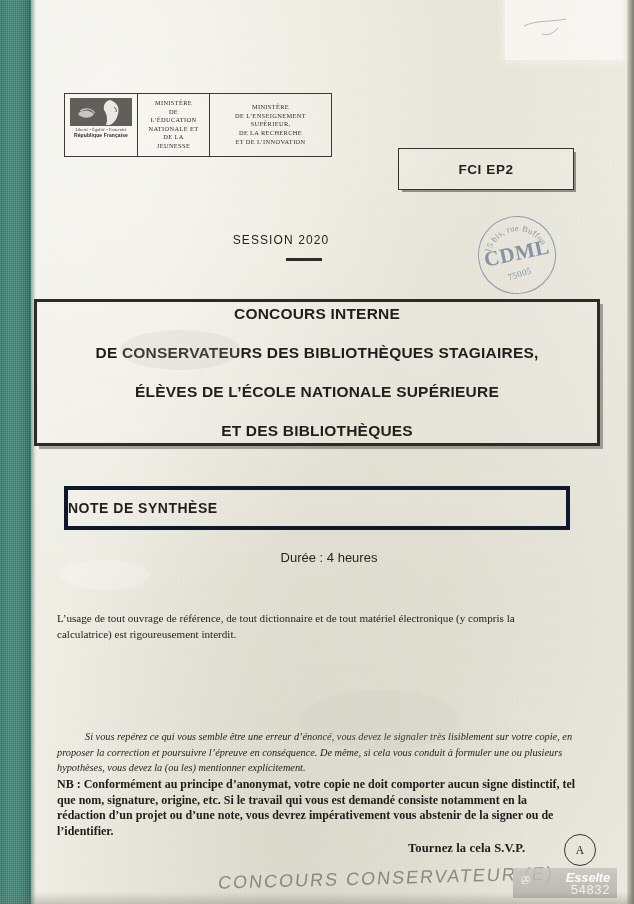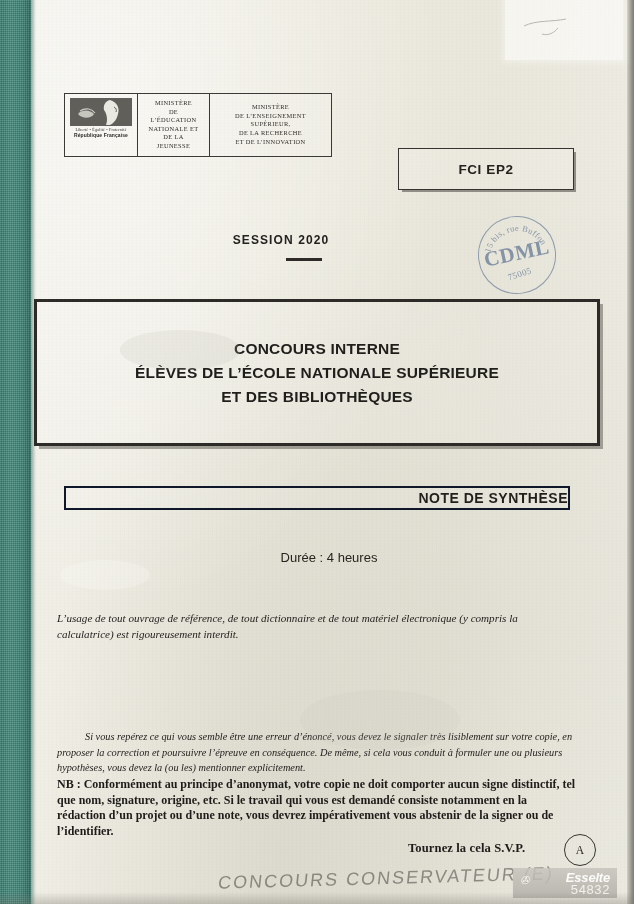--- a/index.html
+++ b/index.html
@@ -155,21 +155,21 @@
     letter-spacing: .6px;
     color: #23221f;
   }
   
   .session {
     position: absolute;
     left: 0; top: 233px;
     width: 562px;
     text-align: center;
     font-size: 12px;
-    font-weight: bold;
+    font-weight: normal;
     letter-spacing: 1.1px;
     color: #23221f;
   }
   .session-rule {
     position: absolute;
     left: 286px; top: 258px;
     width: 36px; height: 3px;
     background: #2d2c28;
   }
   
@@ -210,42 +210,42 @@
   
   .title-box {
     position: absolute;
     left: 34px; top: 299px;
     width: 566px; height: 147px;
     border: 3px solid #2c2b27;
     box-sizing: border-box;
     display: flex;
     flex-direction: column;
     align-items: center;
-    justify-content: center;
+    justify-content: space-between;
     box-shadow: 4px 4px 0 -1px rgba(85,83,76,.5);
     background: rgba(255,255,255,.10);
   }
   .title-line {
     font-size: 15.5px;
     font-weight: bold;
     letter-spacing: .2px;
     color: #1f1e1b;
     line-height: 24px;
     white-space: nowrap;
   }
   
   .note-box {
     position: absolute;
     left: 64px; top: 486px;
-    width: 506px; height: 24px;
-    border: 2px solid #0f172a;
+    width: 506px; height: 44px;
+    border: 4px solid #0f172a;
     box-sizing: border-box;
     display: flex;
     align-items: center;
-    justify-content: flex-end;
+    justify-content: flex-start;
     background: rgba(255,255,255,.08);
   }
   .note-txt {
     font-size: 14px;
     font-weight: bold;
     letter-spacing: .5px;
     color: #201f1c;
   }
   
   .duree {
@@ -256,21 +256,20 @@
     font-size: 13px;
     color: #26251f;
     padding-left: 12px;
   }
   
   .notice-italic {
     position: absolute;
     left: 57px; top: 611px;
     width: 482px;
     font-family: "Liberation Serif", serif;
-    font-style: italic;
     font-size: 11.1px;
     line-height: 15.5px;
     color: #232220;
     text-align: left;
   }
   
   .para-error {
     position: absolute;
     left: 57px; top: 729px;
     width: 520px;
@@ -445,20 +444,21 @@
           <path id="arcpath" d="M 10 42 A 28 28 0 0 1 66 42"></path>
         </defs>
         <text><textPath href="#arcpath" startOffset="50%" text-anchor="middle" id="arc-label">15 bis, rue Buffon</textPath></text>
       </svg>
       <div class="stamp-center">CDML</div>
       <div class="stamp-bottom">75005</div>
     </div>
 
     <div class="title-box">
       <div class="title-line">CONCOURS INTERNE</div>
+      <div class="title-line">DE CONSERVATEURS DES BIBLIOTHÈQUES STAGIAIRES,</div>
       <div class="title-line">ÉLÈVES DE L’ÉCOLE NATIONALE SUPÉRIEURE</div>
       <div class="title-line">ET DES BIBLIOTHÈQUES</div>
     </div>
 
     <div class="note-box">
       <span class="note-txt">NOTE DE SYNTHÈSE</span>
     </div>
 
     <div class="duree">Durée : 4 heures</div>
 

